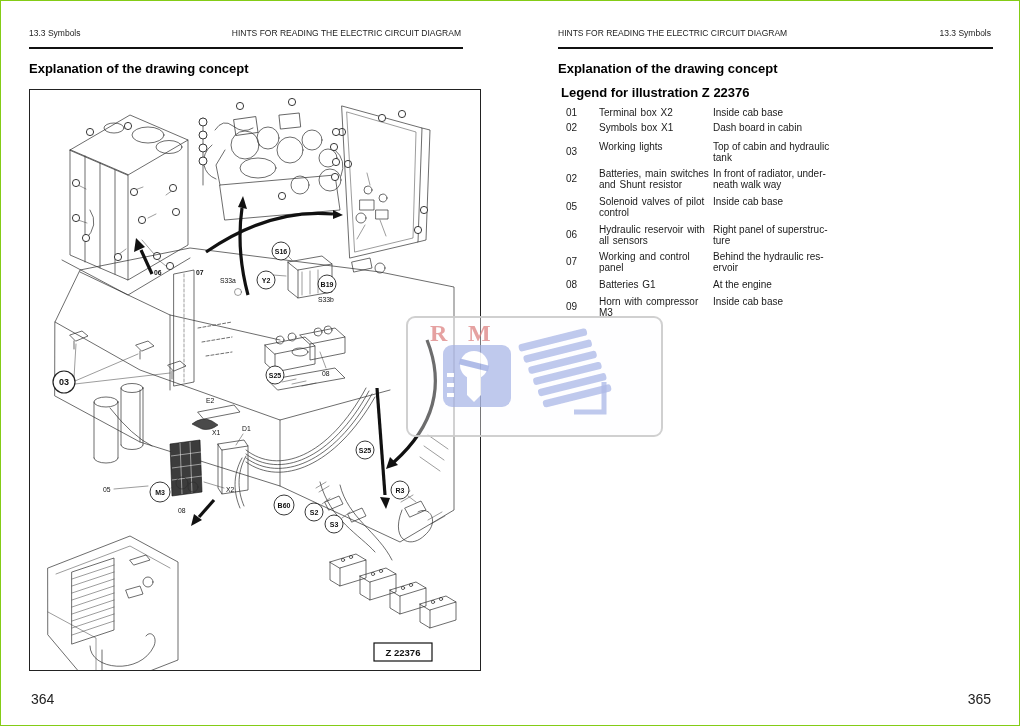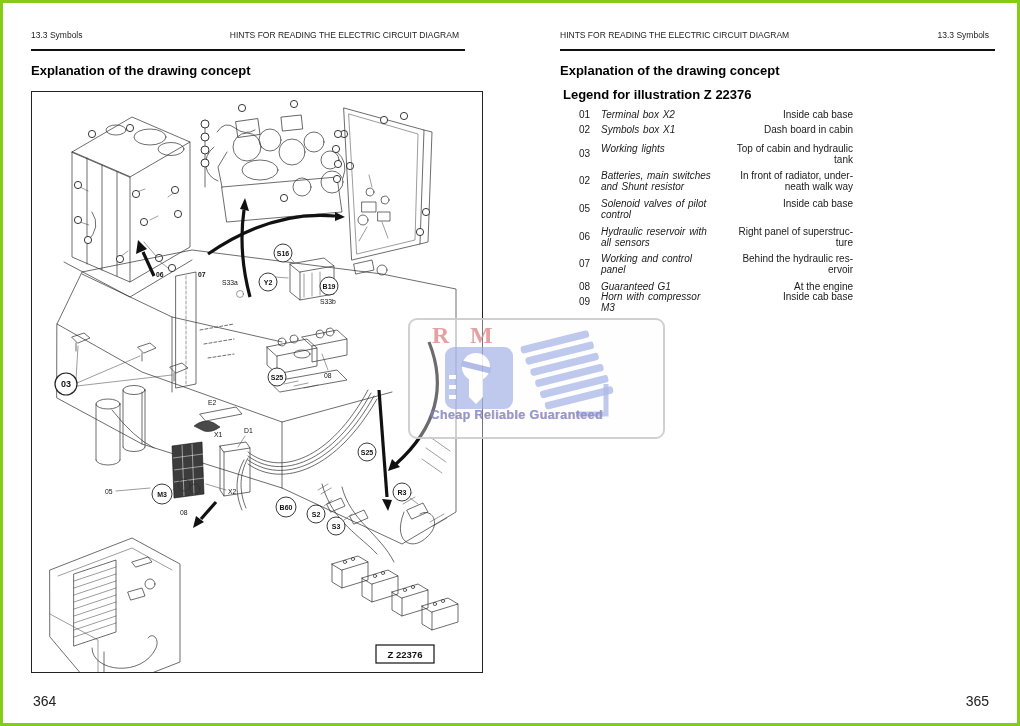--- a/index.html
+++ b/index.html
@@ -1,27 +1,27 @@
 <!DOCTYPE html>
 <html><head>
 <meta charset="utf-8">
 <style>
   html,body{margin:0;padding:0;background:#fff;}
   #stage{position:relative;width:1020px;height:726px;background:#fff;overflow:hidden;
-         font-family:"Liberation Sans",sans-serif;color:#1a1a1a;border:3px solid #84cc16;box-sizing:border-box;}
+         font-family:"Liberation Sans",sans-serif;color:#1a1a1a;border:1px solid #84cc16;box-sizing:border-box;}
   .runhead{position:absolute;top:27px;font-size:8.5px;color:#222;white-space:nowrap;}
   .hrule{position:absolute;top:46px;height:1.5px;background:#111;}
   .section-title{position:absolute;top:60px;font-size:13px;font-weight:bold;color:#000;white-space:nowrap;}
   .pagenum{position:absolute;top:690px;font-size:14px;color:#222;}
   .legend-title{position:absolute;left:560px;top:84px;font-size:13px;font-weight:bold;color:#000;}
   #legend{position:absolute;left:560px;top:103px;width:345px;font-size:10px;line-height:10.5px;color:#1a1a1a;}
   .lrow{position:absolute;left:0;display:flex;align-items:flex-start;width:345px;}
-  .c-num{width:38px;padding-left:5px;box-sizing:border-box;align-self:center;text-align:center;}
-  .c-item{width:114px;white-space:pre-line;word-spacing:1px;font-style:italic;}
-  .c-loc{width:138px;white-space:pre-line;text-align:right;}
+  .c-num{width:38px;padding-left:5px;box-sizing:border-box;align-self:center;}
+  .c-item{width:114px;white-space:pre-line;word-spacing:1px;}
+  .c-loc{width:138px;white-space:pre-line;}
   #frame{position:absolute;left:28px;top:88px;width:452px;height:582px;border:1px solid #222;box-sizing:border-box;background:#fff;}
   #frame svg{display:block;}
   .ln{fill:none;stroke:#2e2e2e;stroke-width:.7;stroke-linejoin:round;stroke-linecap:round;}
   .lt2{fill:none;stroke:#3a3a3a;stroke-width:.5;stroke-linejoin:round;stroke-linecap:round;}
   .dash{stroke-dasharray:3 2;}
   .co{fill:#fff;stroke:#222;stroke-width:.9;}
   .ct{font:700 7px "Liberation Sans",sans-serif;fill:#111;text-anchor:middle;dominant-baseline:central;}
   .ctb{font:700 9px "Liberation Sans",sans-serif;fill:#111;text-anchor:middle;dominant-baseline:central;}
   .lt{font:6.8px "Liberation Sans",sans-serif;fill:#111;}
   .arrow{stroke:#111;stroke-width:3.2;fill:none;stroke-linecap:butt;}
@@ -315,24 +315,24 @@
 ture</div>
       </div>
       <div class="lrow" style="top:148px">
         <div class="c-num">07</div>
         <div class="c-item">Working and control panel</div>
         <div class="c-loc">Behind the hydraulic res-
 ervoir</div>
       </div>
       <div class="lrow" style="top:176px">
         <div class="c-num">08</div>
-        <div class="c-item">Guaranteed G1</div>
+        <div class="c-item">Batteries G1</div>
         <div class="c-loc">At the engine</div>
       </div>
-      <div class="lrow" style="top:186px">
+      <div class="lrow" style="top:193px">
         <div class="c-num">09</div>
         <div class="c-item">Horn with compressor M3</div>
         <div class="c-loc">Inside cab base</div>
       </div>
     </div>
 
     <span class="pagenum" style="right:28px;">365</span>
   </div>
 
   <div id="wm">
@@ -351,16 +351,15 @@
       <g transform="rotate(-14 50 46)" fill="rgba(166,180,230,0.78)">
         <rect x="10" y="8" width="70" height="7.5" rx="3"></rect>
         <rect x="12" y="20" width="70" height="7.5" rx="3"></rect>
         <rect x="14" y="32" width="70" height="7.5" rx="3"></rect>
         <rect x="16" y="44" width="70" height="7.5" rx="3"></rect>
         <rect x="18" y="56" width="70" height="7.5" rx="3"></rect>
         <rect x="20" y="68" width="70" height="7.5" rx="3"></rect>
       </g>
       <path d="M58,86 h30 v-30" fill="none" stroke="rgba(166,180,230,0.78)" stroke-width="5"></path>
     </svg>
-    <div id="wm-tag">Cheap Reliable Guaranteed</div>
   </div>
 
 </div>
 
 </body></html>

